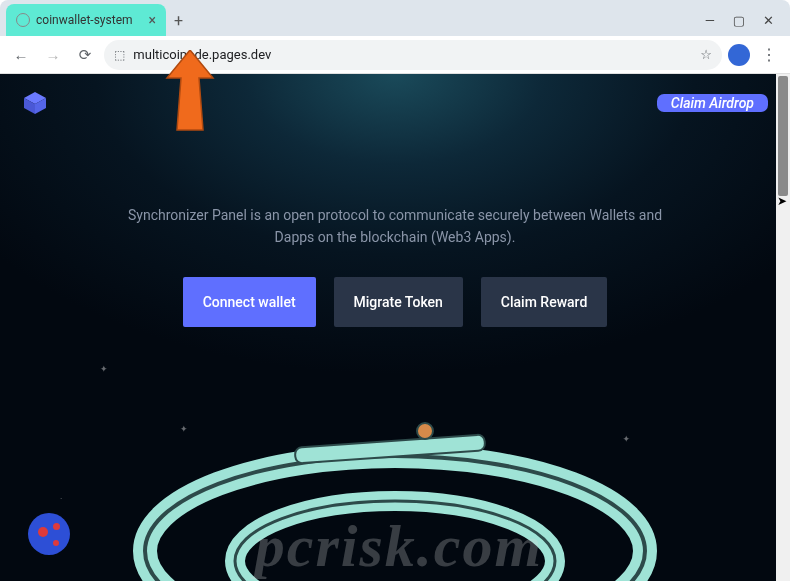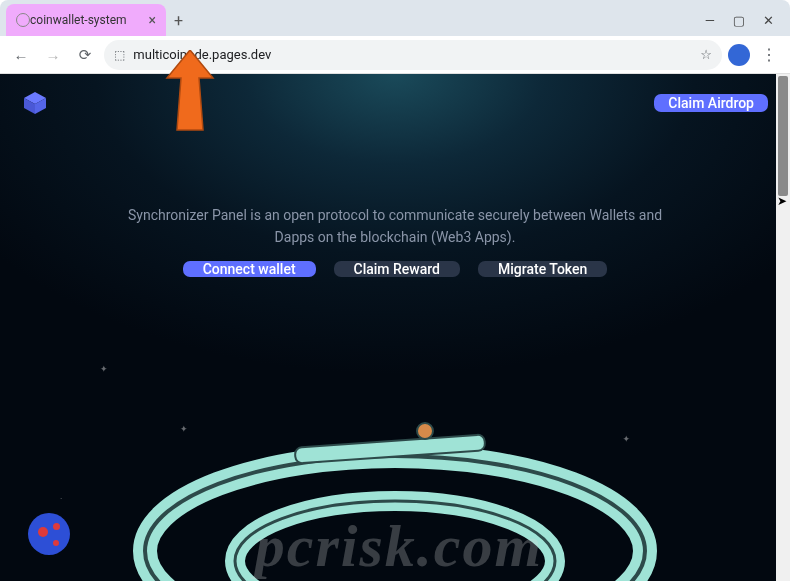--- a/index.html
+++ b/index.html
@@ -17,25 +17,26 @@
   }
   .titlebar {
     display: flex;
     align-items: center;
     height: 36px;
     padding: 4px 6px 0 6px;
   }
   .tab {
     display: flex;
     align-items: center;
-    background: #f0abfc;
+    background: #5eead4;
     border-radius: 8px 8px 0 0;
     height: 32px;
     padding: 0 10px;
     min-width: 160px;
+    gap: 6px;
     font-size: 12px;
     color: #333;
   }
   .tab .favicon { width: 14px; height: 14px; border: 1.5px solid #888; border-radius: 50%; flex-shrink: 0; }
   .tab .close { margin-left: auto; font-size: 14px; color: #555; }
   .newtab { margin-left: 8px; color: #555; font-size: 16px; }
   .win-controls { margin-left: auto; display: flex; gap: 18px; padding-right: 10px; color: #444; }
   .win-controls span { font-size: 13px; }
   .addr-row {
     display: flex;
@@ -93,46 +94,47 @@
     justify-content: space-between;
   }
   .logo-cube { width: 26px; height: 26px; }
   .claim-btn {
     background: #5f6fff;
     color: #fff;
     border-radius: 7px;
     padding: 1px 14px;
     font-size: 14px;
     font-weight: 500;
+    font-style: italic;
   }
   .hero {
     text-align: center;
     padding: 72px 40px 0 40px;
   }
   .hero h1 {
     color: #fff;
     font-size: 24px;
     font-weight: 700;
     margin-bottom: 18px;
   }
   .hero p {
     color: #8a95a8;
     font-size: 14px;
     line-height: 1.6;
     max-width: 560px;
-    margin: 0 auto 12px auto;
+    margin: 0 auto 28px auto;
   }
   .cta-row {
     display: flex;
     justify-content: center;
     gap: 18px;
   }
   .cta {
-    border-radius: 7px;
-    padding: 0 20px;
+    border-radius: 2px;
+    padding: 17px 20px;
     font-size: 14px;
     font-weight: 500;
     color: #fff;
   }
   .cta.primary { background: #5f6fff; }
   .cta.secondary { background: #2a3548; }
 
   
   .illus {
     position: absolute;
@@ -241,24 +243,24 @@
     </div>
   </div>
 
   <div class="hero">
     <p>Synchronizer Panel is an open protocol to communicate securely between Wallets and Dapps on the blockchain (Web3 Apps).</p>
     <div class="cta-row">
       <div class="cta primary">
         <span>Connect wallet</span>
       </div>
       <div class="cta secondary">
-        <span>Claim Reward</span>
+        <span>Migrate Token</span>
       </div>
       <div class="cta secondary">
-        <span>Migrate Token</span>
+        <span>Claim Reward</span>
       </div>
     </div>
   </div>
 
   <span class="stars" style="left:100px; top:290px">✦</span>
   <span class="stars" style="left:180px; top:350px">✦</span>
   <span class="stars" style="right:160px; top:360px">✦</span>
   <span class="stars" style="left:60px; top:420px">·</span>
 
   <svg class="illus" viewBox="0 0 560 350">

